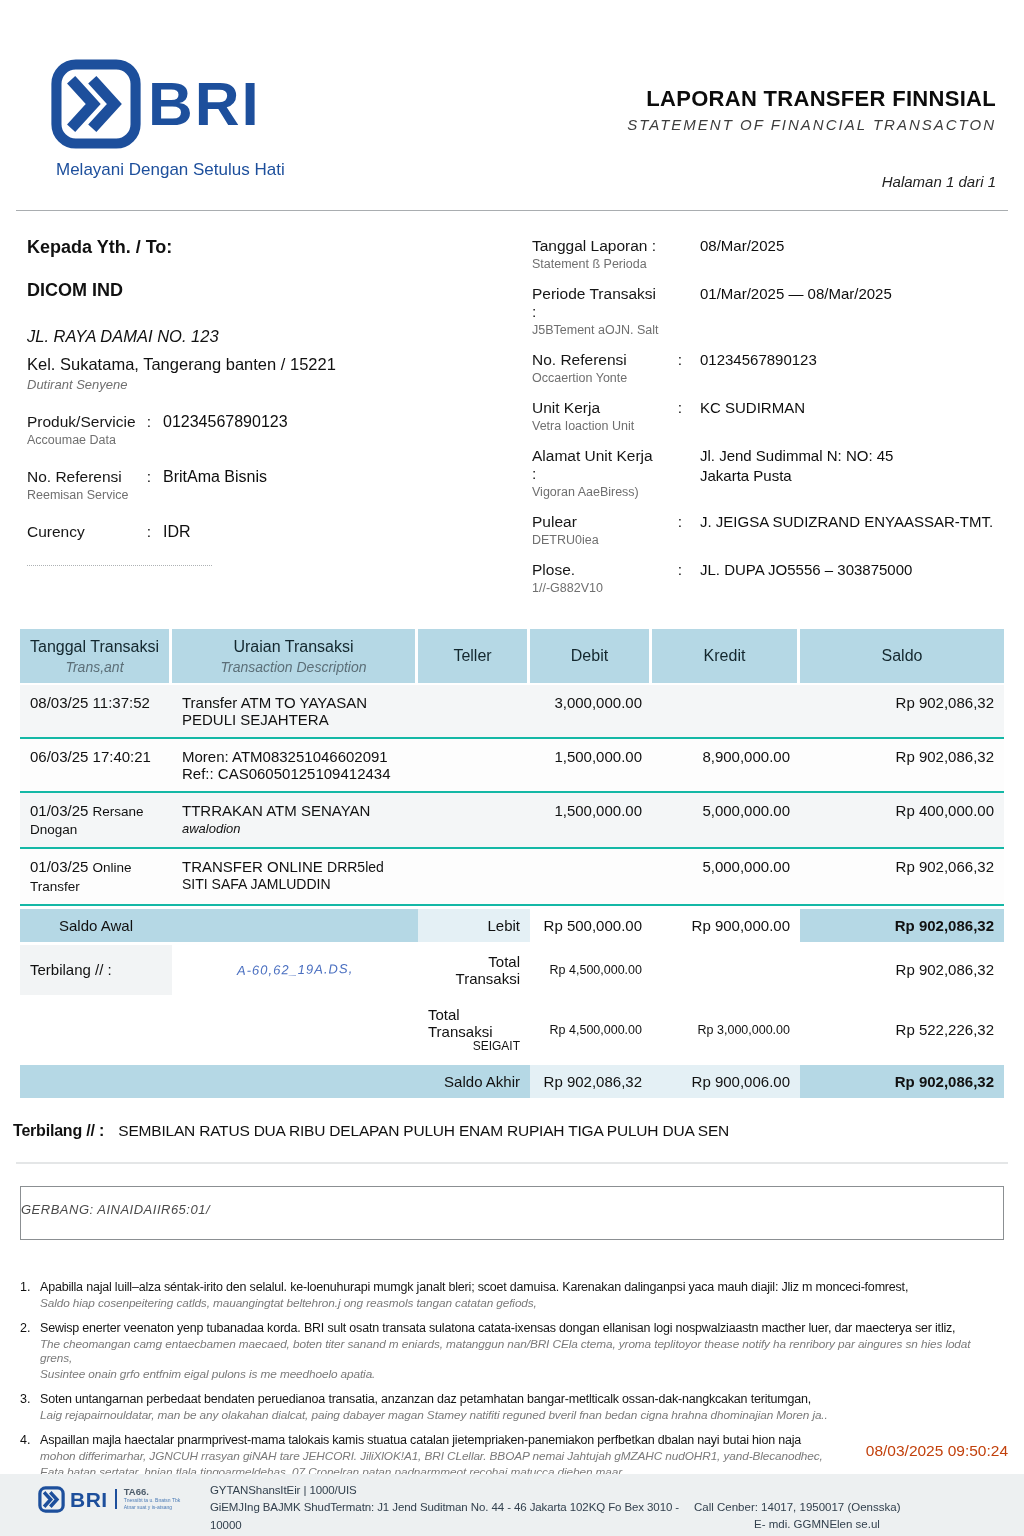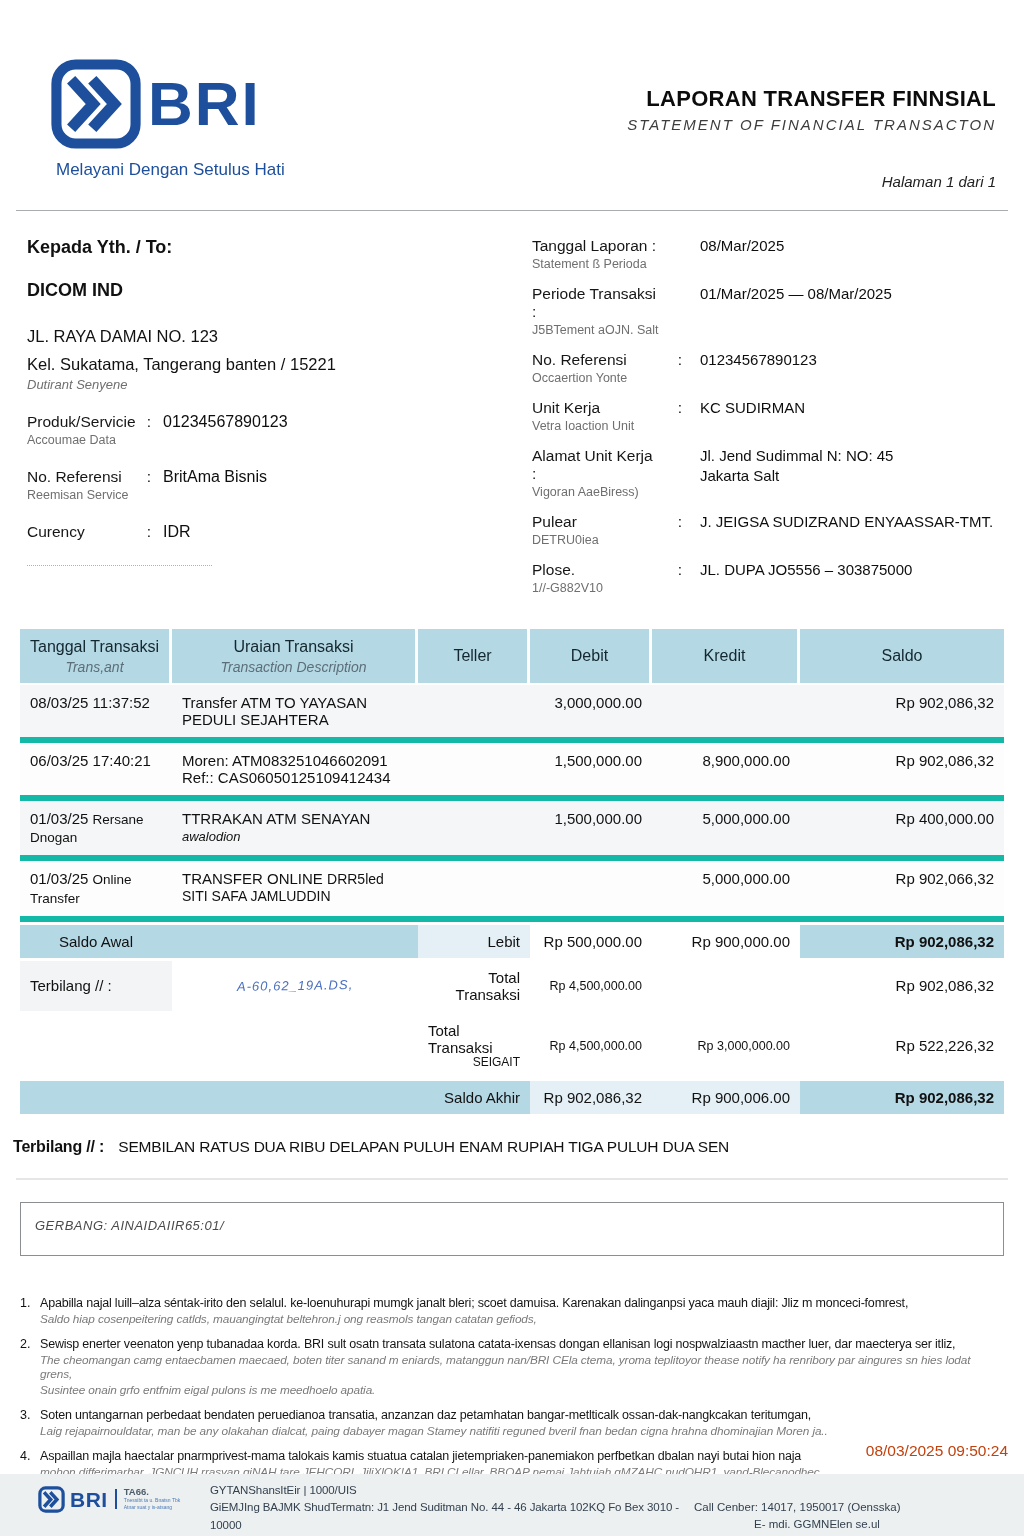--- a/index.html
+++ b/index.html
@@ -15,42 +15,42 @@
   .title-block { text-align:right; margin-top:28px; }
   .doc-title { font-size:22px; font-weight:bold; letter-spacing:.3px; color:#0c0c0c; }
   .doc-subtitle { font-size:15px; font-style:italic; letter-spacing:2px; color:#3d3d3d; margin-top:4px; }
   .page-info { font-size:15px; font-style:italic; color:#222; margin-top:40px; }
   .hdr-rule { border:none; border-top:1.5px solid #a9adb0; margin:20px 16px 0 16px; }
 
   
   .info { display:grid; grid-template-columns:505px 1fr; padding:26px 28px 0 27px; }
   .rcpt-label { font-size:18px; font-weight:bold; }
   .rcpt-name { font-size:18px; font-weight:bold; margin-top:22px; }
-  .rcpt-addr1 { font-size:16.5px; margin-top:26px; }
+  .rcpt-addr1 { font-size:16.5px; margin-top:26px;font-style:italic; }
   .rcpt-addr2 { font-size:16.5px; margin-top:9px; }
   .rcpt-sub { font-size:13px; font-style:italic; color:#6f6f6f; margin-top:3px; }
   .lfield { display:grid; grid-template-columns:108px 28px 1fr; margin-top:21px; align-items:start; }
   .lfield .flabel, .rfield .flabel { font-size:15.5px; color:#161616; }
   .fsub { font-size:12.5px; color:#6f6f6f; margin-top:2px; }
   .fcolon { font-size:15.5px; text-align:center; }
   .fvalue { font-size:16px; color:#0e0e0e; }
   .dotted-sep { width:185px; border-top:1.5px dotted #aeb2b5; margin-top:24px; }
   .rfield { display:grid; grid-template-columns:128px 40px 1fr; margin-bottom:14px; align-items:start; }
   .rfield .fvalue { font-size:15px; }
   .rv2 { margin-top:3px; }
 
   
   .tbl { margin:20px 20px 0 20px; width:984px; }
   .t-grid { display:grid; grid-template-columns:152px 246px 112px 122px 148px 1fr; }
   .th-cell { background:#b5d8e5; min-height:56px; display:flex; flex-direction:column; justify-content:center;
              align-items:center; border-right:3px solid #fff; border-bottom:2px solid #fff; padding:6px 4px; }
   .th-cell:last-child { border-right:none; }
   .th-label { font-size:16px; color:#13272e; }
   .th-sub { font-size:14px; font-style:italic; color:#5c6f78; margin-top:3px; }
-  .t-row { border-bottom:6px solid #14b8a6; }
+  .t-row { border-bottom:2px solid #14b8a6; }
   .t-row .cell { padding:9px 10px; font-size:15px; display:block; }
   .bg-a { background:#f4f6f7; } .bg-b { background:#fdfdfd; }
   .c-date { display:flex; gap:12px; align-items:center; }
   .d-main { white-space:nowrap; }
   .d-type { font-size:13.5px; line-height:1.2; width:64px; }
   .c-desc .l2 { margin-top:3px; }
   .c-desc .l2.it { font-style:italic; font-size:13px;margin-top:9px; }
   .num { text-align:right; }
   .sum-row { margin-top:3px; }
   .sum-cell { padding:8px 10px; font-size:15px; display:flex; align-items:center; }
@@ -61,21 +61,21 @@
   .b { font-weight:bold; }
   .small-num { font-size:12.5px; }
   .script { color:#4a6fc0; font-style:italic; font-size:13px; transform:rotate(-1deg); letter-spacing:1px; }
   .two-line { flex-direction:column; align-items:flex-end; justify-content:center; line-height:1.15; }
   .tl-sub { font-size:12px; }
 
   
   .terbilang { margin:24px 20px 0 13px; font-size:15.5px; letter-spacing:-0.2px; }
   .terbilang .tb-label { font-weight:bold; margin-right:10px; font-size:16px; }
   .tb-rule { border:none; border-top:2px solid #e4e6e7; margin:22px 16px 0 16px; }
-  .gerbang { margin:22px 20px 8px 20px; border:1.5px solid #8b8f92; padding:15px 14px 22px 14px; }
+  .gerbang { margin:22px 20px 8px 20px; border:1.5px solid #8b8f92; padding:15px 14px 22px 0; }
   .gerbang-text { font-size:13px; font-style:italic; color:#4a4a4a; letter-spacing:.5px; }
   .notes { margin:40px 20px 0 20px; }
   .note { display:grid; grid-template-columns:20px 1fr; margin-bottom:11px; }
   .note-num { font-size:12.5px; }
   .note-main { font-size:12.5px; color:#151515; letter-spacing:-0.2px; }
   .note-sub { font-size:11.8px; font-style:italic; color:#7a7a7a; margin-top:2px; letter-spacing:-0.1px; }
 
   .bottom-row { display:flex; justify-content:space-between; align-items:flex-start; margin:16px 14px 0 30px; }
   .disclaimer { font-size:17.5px; margin-top:18px; letter-spacing:-0.2px; }
   .stamp { width:218px; height:40px; background:#f6f7f7; border:1px solid #c9cccd;
@@ -191,21 +191,21 @@
         <div class="fvalue">KC SUDIRMAN</div>
       </div>
       <div class="rfield">
         <div>
             <div class="flabel">Alamat Unit Kerja :</div>
              <div class="fsub">Vigoran AaeBiress)</div>
           </div>
         <div class="fcolon"></div>
         <div>
           <div class="fvalue">Jl. Jend Sudimmal N: NO: 45</div>
-          <div class="fvalue rv2">Jakarta Salt</div>
+          <div class="fvalue rv2">Jakarta Pusta</div>
         </div>
       </div>
       <div class="rfield">
         <div>
             <div class="flabel">Pulear</div>
              <div class="fsub">DETRU0iea</div>
           </div>
         <div class="fcolon">:</div>
         <div class="fvalue">J. JEIGSA SUDIZRAND ENYAASSAR-TMT.</div>
       </div>

